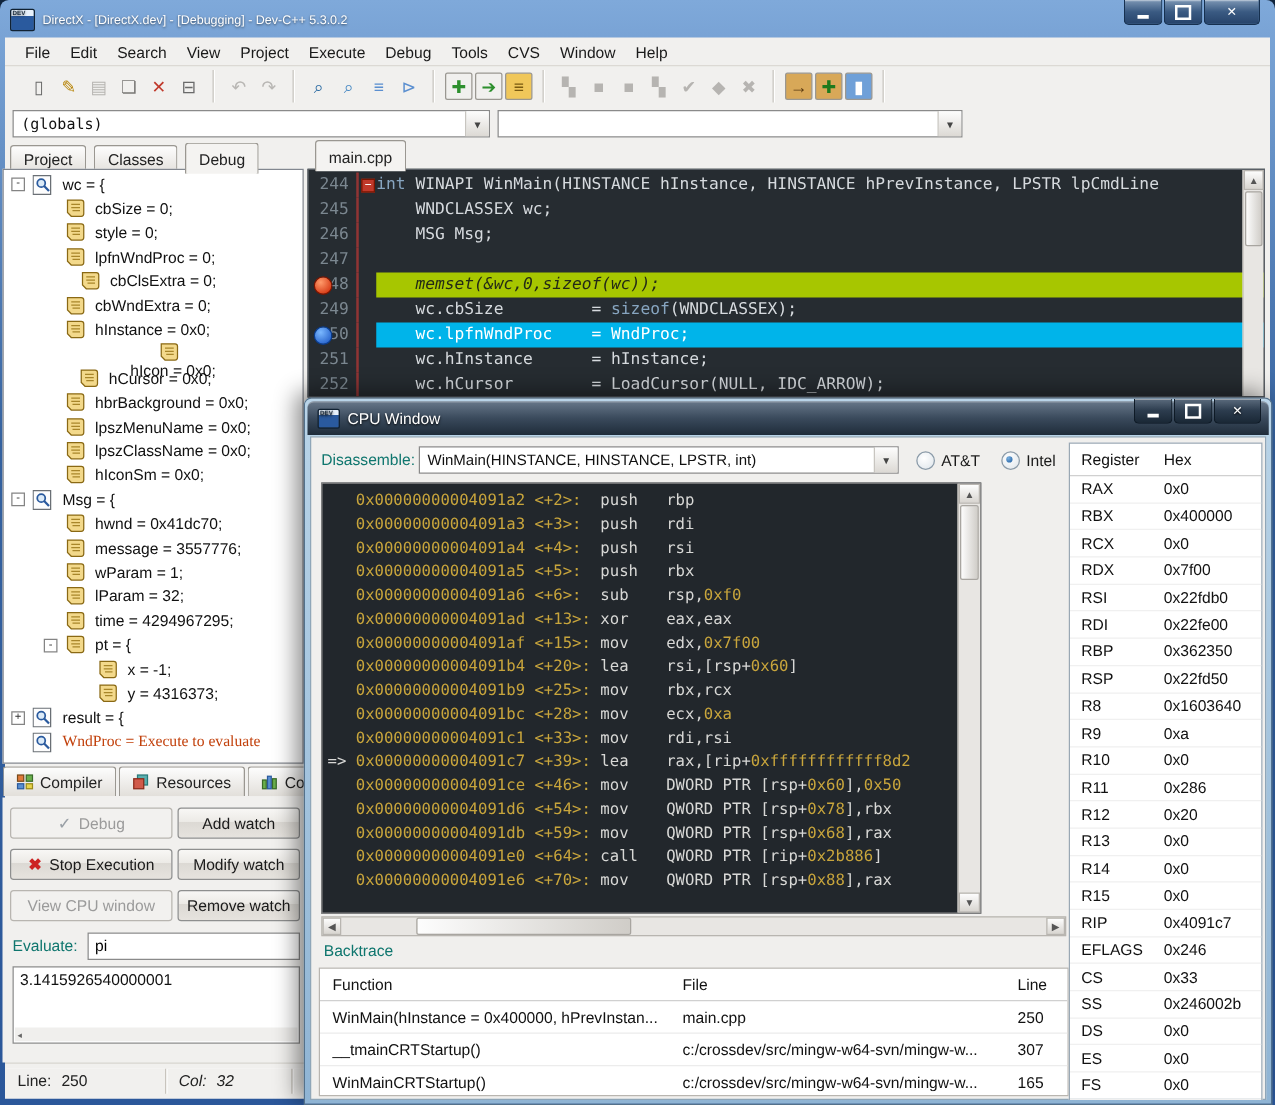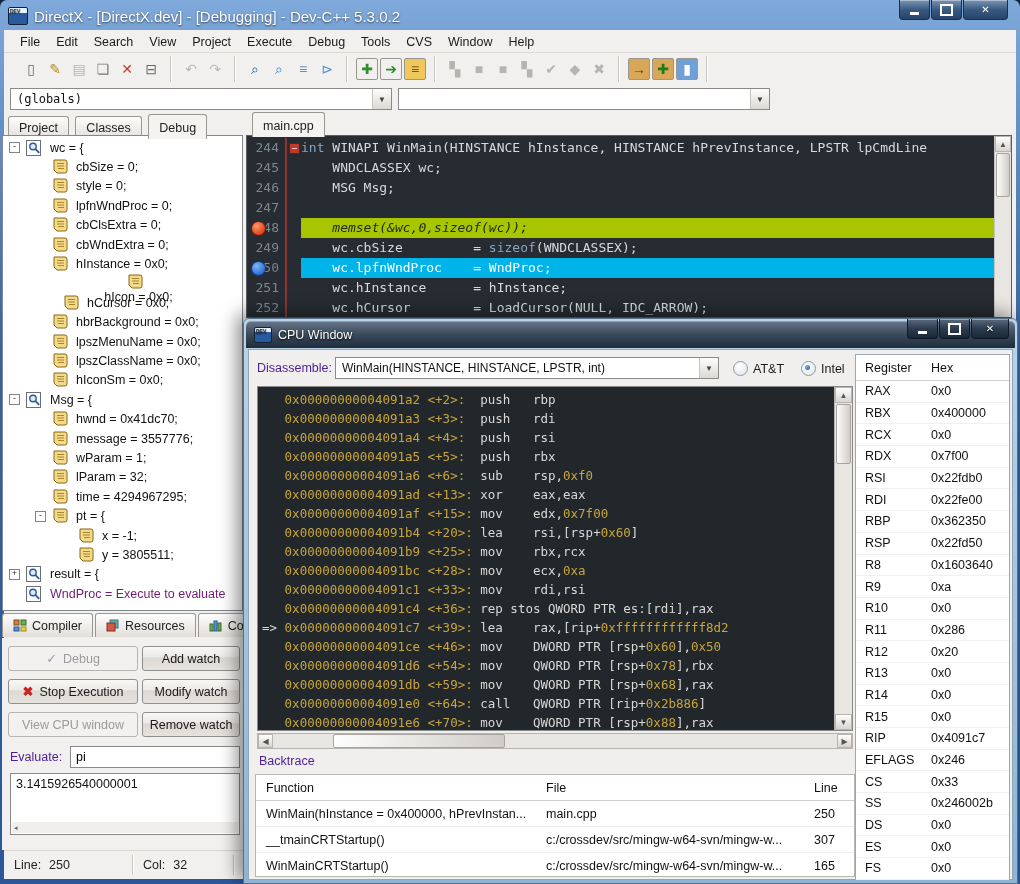--- a/index.html
+++ b/index.html
@@ -7,21 +7,21 @@
        font-family:"Liberation Sans",sans-serif;background:#10243c;}
   .abs{position:absolute;}
 
   
   .frame{position:absolute;inset:0;border-radius:7px 7px 0 0;
          background:linear-gradient(#7fa9da,#35629f 40%,#2b579a);}
   .win-body{position:absolute;left:4px;right:4px;top:30px;bottom:6px;background:#f1f0ee;}
 
   
   .titlebar{position:absolute;left:8px;top:4px;right:8px;height:24px;color:#fff;
-            display:flex;align-items:center;font-size:15px;text-shadow:0 1px 2px rgba(0,0,0,.6);}
+            display:flex;align-items:center;font-size:10px;text-shadow:0 1px 2px rgba(0,0,0,.6);}
   .app-icon{width:18px;height:16px;margin-right:6px;border-radius:2px;border:1px solid #123;
             background:linear-gradient(#e8f2fc 30%,#2a5a9e 31%);position:relative;}
   .app-icon::after{content:"DEV";position:absolute;left:1px;top:0px;font-size:5px;color:#234;font-weight:bold;}
   .winbtns{position:absolute;right:6px;top:-4px;display:flex;}
   .wbtn{width:29px;height:19px;margin-left:1px;border:1px solid #16304f;border-top:none;
         border-radius:0 0 4px 4px;background:linear-gradient(#7c96b4,#3a5a82 50%,#27446b);
         display:flex;align-items:center;justify-content:center;color:#fff;font-size:10px;
         box-shadow:inset 0 1px rgba(255,255,255,.4);}
   .wbtn .min{display:block;width:9px;height:3px;background:#fff;margin-top:7px;}
   .wbtn .max{display:block;width:9px;height:8px;border:2px solid #fff;}
@@ -56,36 +56,36 @@
   .tab.active{background:#f4f3f1;padding-top:5px;position:relative;z-index:2;}
   .tab .ticon{margin-right:5px;display:inline-flex;}
 
   
   .treebox{position:absolute;left:2px;top:135px;width:241px;height:476px;background:#fff;
            border:1px solid #82878f;box-sizing:border-box;overflow:hidden;padding-top:2px;}
   .trow{display:flex;align-items:center;height:19.4px;font-size:12.5px;color:#111;white-space:nowrap;}
   .texp{width:9px;height:9px;border:1px solid #848484;background:#fff;font-size:9px;line-height:7px;
         text-align:center;color:#333;margin-right:6px;flex:none;}
   .tico{margin-right:7px;flex:none;display:flex;}
-  .tred{color:#701a75;}
+  .tred{color:#c2410c;font-family:Liberation Serif, serif;}
 
   
   .outtabs{position:absolute;left:2px;top:613px;width:241px;height:25px;display:flex;overflow:hidden;}
   .outtabs .tab{height:17px;}
 
   
   .dbgpanel{position:absolute;left:2px;top:638px;width:241px;height:212px;background:#f1f0ee;}
   .btn{position:absolute;height:25px;border:1px solid #8e8f8f;border-radius:3px;font-size:12.5px;color:#1a1a1a;
        background:linear-gradient(#f8f7f5,#eceae6 45%,#dcd9d4 46%,#e6e3de);
        display:flex;align-items:center;justify-content:center;box-sizing:border-box;white-space:nowrap;overflow:hidden;}
   .btn.disabled{color:#9b9b9b;border-color:#b8b5b0;background:#f2f1ef;}
   .btn .bicon{margin-right:6px;font-size:13px;}
   .field{position:absolute;height:22px;border:1px solid #8a8a8a;background:#fff;font-size:12.5px;
          padding:0 5px;box-sizing:border-box;font-family:"Liberation Sans",sans-serif;}
-  .lbl{position:absolute;font-size:12.5px;color:#4c1d95;}
+  .lbl{position:absolute;font-size:12.5px;color:#0f766e;}
   .resultbox{position:absolute;left:8px;top:135px;width:230px;height:62px;background:#fff;
              border:1px solid #8a8a8a;box-sizing:border-box;font-size:12.5px;color:#111;}
   .resultbox .val{padding:3px 5px;}
   .mini-hscroll{position:absolute;left:1px;right:1px;bottom:1px;height:11px;background:#f0efed;
                 display:flex;align-items:center;font-size:7px;color:#666;padding-left:2px;}
 
   
   .statusbar{position:absolute;left:4px;right:4px;top:850px;height:28px;background:#f1f0ee;
              border-top:1px solid #d8d5d0;display:flex;align-items:center;font-size:12.5px;color:#222;}
   .sseg{height:20px;display:flex;align-items:center;padding:0 10px;border-right:1px solid #c8c4bd;
@@ -122,21 +122,21 @@
           border-radius:6px 6px 0 0;background:linear-gradient(#b9d4e8,#8fb4d4);
           box-shadow:-6px -4px 18px rgba(0,0,0,.45);border:1px solid #54718a;box-sizing:border-box;}
   .cpu-title{position:absolute;left:2px;top:2px;right:2px;height:27px;border-radius:5px 5px 0 0;
              background:linear-gradient(#68788a,#3a4a5c 50%,#1f2c3a);display:flex;align-items:center;
              color:#fff;font-size:12.5px;padding-left:8px;text-shadow:0 1px 2px #000;
              box-shadow:inset 0 1px rgba(255,255,255,.3);}
   .cpu-title .winbtns{top:-2px;}
   .cpu-title .wbtn{background:linear-gradient(#5c6c7e,#2c3c4e 50%,#1a2836);border-color:#0e1a26;}
   .cpu-client{position:absolute;left:4px;top:30px;right:4px;bottom:3px;background:#f0efed;
               border:1px solid #8fa6b8;box-sizing:border-box;}
-  .dis-box{position:absolute;left:8px;top:36px;width:596px;height:345px;border:1px solid #8a8a8a;
+  .dis-box{position:absolute;left:8px;top:36px;width:528px;height:345px;border:1px solid #8a8a8a;
            box-sizing:border-box;background:#22272c;}
   .dis-lines{position:absolute;left:0;top:0;right:17px;bottom:0;overflow:hidden;padding:3px 0 0 4px;}
   .dis-row{font-family:"DejaVu Sans Mono",monospace;font-size:12.5px;line-height:19px;white-space:pre;}
   .dis-row .g{color:#c8a53c;}
   .dis-row .w{color:#d8d8d6;}
   .dis-vscroll{position:absolute;right:0;top:0;width:17px;bottom:0;background:#e8e6e3;border-left:1px solid #b8b5b0;}
   .hscroll{position:absolute;left:8px;top:383px;width:596px;height:16px;background:#e8e6e3;
            border:1px solid #b8b5b0;box-sizing:border-box;display:flex;align-items:center;}
   .regpanel{position:absolute;left:606px;top:4px;width:155px;height:526px;background:#fff;
             border:1px solid #9aa8b4;box-sizing:border-box;font-size:12.5px;color:#111;}
@@ -292,21 +292,21 @@
       <span class="tico">
         <svg width="17" height="16" viewBox="0 0 17 16">
           <path d="M2 1 h11 a2 2 0 0 1 2 2 v9 a2 2 0 0 1 -2 2 h-8 l-3 -3 z" fill="#f3d98b" stroke="#8a6914"></path>
           <line x1="5" y1="4.5" x2="12" y2="4.5" stroke="#a8862a"></line>
           <line x1="5" y1="7" x2="12" y2="7" stroke="#a8862a"></line>
           <line x1="6" y1="9.5" x2="12" y2="9.5" stroke="#a8862a"></line>
         </svg>
       </span>
       <span>lpfnWndProc = 0;</span>
     </div>
-    <div class="trow" style="padding-left: 32px;">
+    <div class="trow" style="padding-left: 44px;">
       <span style="width: 17px; flex: 0 0 auto;"></span>
       <span class="tico">
         <svg width="17" height="16" viewBox="0 0 17 16">
           <path d="M2 1 h11 a2 2 0 0 1 2 2 v9 a2 2 0 0 1 -2 2 h-8 l-3 -3 z" fill="#f3d98b" stroke="#8a6914"></path>
           <line x1="5" y1="4.5" x2="12" y2="4.5" stroke="#a8862a"></line>
           <line x1="5" y1="7" x2="12" y2="7" stroke="#a8862a"></line>
           <line x1="6" y1="9.5" x2="12" y2="9.5" stroke="#a8862a"></line>
         </svg>
       </span>
       <span>cbClsExtra = 0;</span>
@@ -505,21 +505,21 @@
     <div class="trow" style="padding-left: 58px;">
       <span style="width: 17px; flex: 0 0 auto;"></span>
       <span class="tico">
         <svg width="17" height="16" viewBox="0 0 17 16">
           <path d="M2 1 h11 a2 2 0 0 1 2 2 v9 a2 2 0 0 1 -2 2 h-8 l-3 -3 z" fill="#f3d98b" stroke="#8a6914"></path>
           <line x1="5" y1="4.5" x2="12" y2="4.5" stroke="#a8862a"></line>
           <line x1="5" y1="7" x2="12" y2="7" stroke="#a8862a"></line>
           <line x1="6" y1="9.5" x2="12" y2="9.5" stroke="#a8862a"></line>
         </svg>
       </span>
-      <span>y = 3805511;</span>
+      <span>y = 4316373;</span>
     </div>
     <div class="trow" style="padding-left: 6px;">
       <span class="texp">+</span>
       <span class="tico">
         <svg width="17" height="16" viewBox="0 0 17 16">
           <rect x="0.5" y="0.5" width="14" height="15" fill="#fdfdfd" stroke="#6a6f75"></rect>
           <circle cx="7" cy="6.5" r="3.2" fill="#dcebf8" stroke="#2a5a9e" stroke-width="1.4"></circle>
           <line x1="9.3" y1="8.8" x2="13.2" y2="12.8" stroke="#2a5a9e" stroke-width="1.8"></line>
         </svg>
       </span>
@@ -598,21 +598,21 @@
     <div class="val">3.1415926540000001</div>
     <div class="mini-hscroll">◂</div>
   </div>
 </div>
 
 <div class="statusbar">
   <span class="sseg" style="width:108px;">
       <span>Line:</span>
       <b>250</b>
     </span>
-  <span class="sseg" style="width:80px;">
+  <span class="sseg" style="width:80px;font-style:italic;">
       <span>Col:</span>
       <b>32</b>
     </span>
   <span class="sseg" style="width:90px;">
       <span>Sel:</span>
     </span>
 </div>
 
 <div class="edit-tabstrip">
   <span class="tab active" style="margin-left:6px;">
@@ -710,21 +710,20 @@
           <div class="dis-row"><span class="g">   0x00000000004091a3 &lt;+3&gt;:  </span><span class="w">push   rdi</span></div>
           <div class="dis-row"><span class="g">   0x00000000004091a4 &lt;+4&gt;:  </span><span class="w">push   rsi</span></div>
           <div class="dis-row"><span class="g">   0x00000000004091a5 &lt;+5&gt;:  </span><span class="w">push   rbx</span></div>
           <div class="dis-row"><span class="g">   0x00000000004091a6 &lt;+6&gt;:  </span><span class="w">sub    rsp,</span><span class="g">0xf0</span></div>
           <div class="dis-row"><span class="g">   0x00000000004091ad &lt;+13&gt;: </span><span class="w">xor    eax,eax</span></div>
           <div class="dis-row"><span class="g">   0x00000000004091af &lt;+15&gt;: </span><span class="w">mov    edx,</span><span class="g">0x7f00</span></div>
           <div class="dis-row"><span class="g">   0x00000000004091b4 &lt;+20&gt;: </span><span class="w">lea    rsi,[rsp+</span><span class="g">0x60</span><span class="w">]</span></div>
           <div class="dis-row"><span class="g">   0x00000000004091b9 &lt;+25&gt;: </span><span class="w">mov    rbx,rcx</span></div>
           <div class="dis-row"><span class="g">   0x00000000004091bc &lt;+28&gt;: </span><span class="w">mov    ecx,</span><span class="g">0xa</span></div>
           <div class="dis-row"><span class="g">   0x00000000004091c1 &lt;+33&gt;: </span><span class="w">mov    rdi,rsi</span></div>
-          <div class="dis-row"><span class="g">   0x00000000004091c4 &lt;+36&gt;: </span><span class="w">rep stos QWORD PTR es:[rdi],rax</span></div>
           <div class="dis-row"><span class="w">=&gt; </span><span class="g">0x00000000004091c7 &lt;+39&gt;: </span><span class="w">lea    rax,[rip+</span><span class="g">0xffffffffffff8d2</span></div>
           <div class="dis-row"><span class="g">   0x00000000004091ce &lt;+46&gt;: </span><span class="w">mov    DWORD PTR [rsp+</span><span class="g">0x60</span><span class="w">],</span><span class="g">0x50</span></div>
           <div class="dis-row"><span class="g">   0x00000000004091d6 &lt;+54&gt;: </span><span class="w">mov    QWORD PTR [rsp+</span><span class="g">0x78</span><span class="w">],rbx</span></div>
           <div class="dis-row"><span class="g">   0x00000000004091db &lt;+59&gt;: </span><span class="w">mov    QWORD PTR [rsp+</span><span class="g">0x68</span><span class="w">],rax</span></div>
           <div class="dis-row"><span class="g">   0x00000000004091e0 &lt;+64&gt;: </span><span class="w">call   QWORD PTR [rip+</span><span class="g">0x2b886</span><span class="w">]</span></div>
           <div class="dis-row"><span class="g">   0x00000000004091e6 &lt;+70&gt;: </span><span class="w">mov    QWORD PTR [rsp+</span><span class="g">0x88</span><span class="w">],rax</span></div>
         </div>
       <div class="dis-vscroll">
         <div class="sb-arrow">▲</div>
         <div class="sb-thumb" style="margin:1px;height:58px;"></div>

